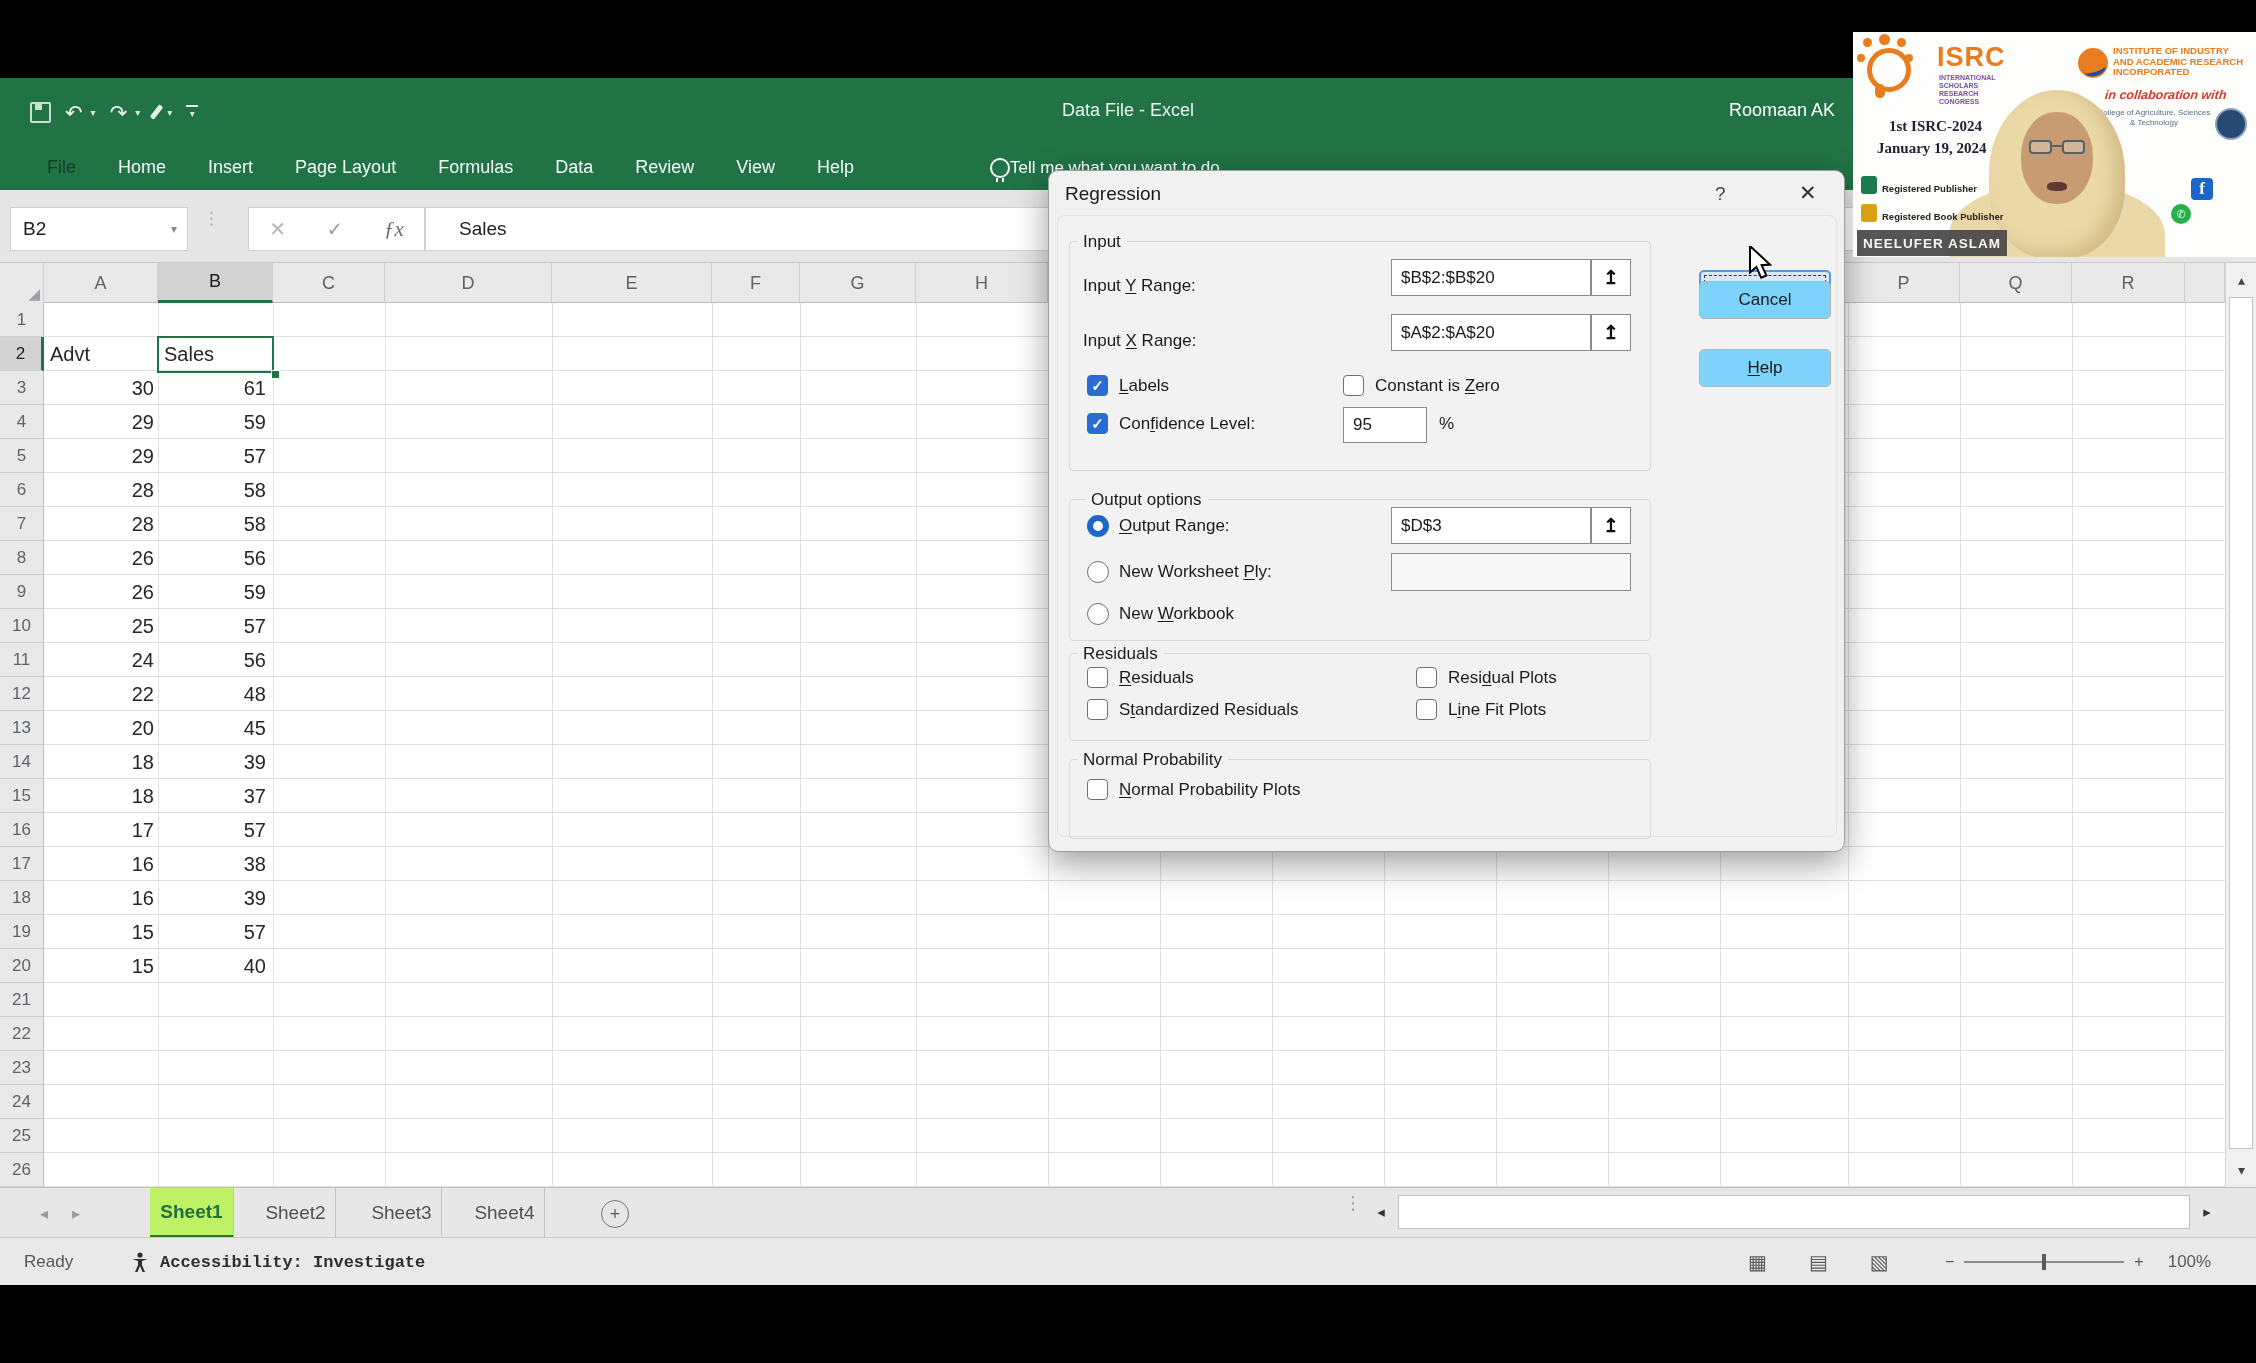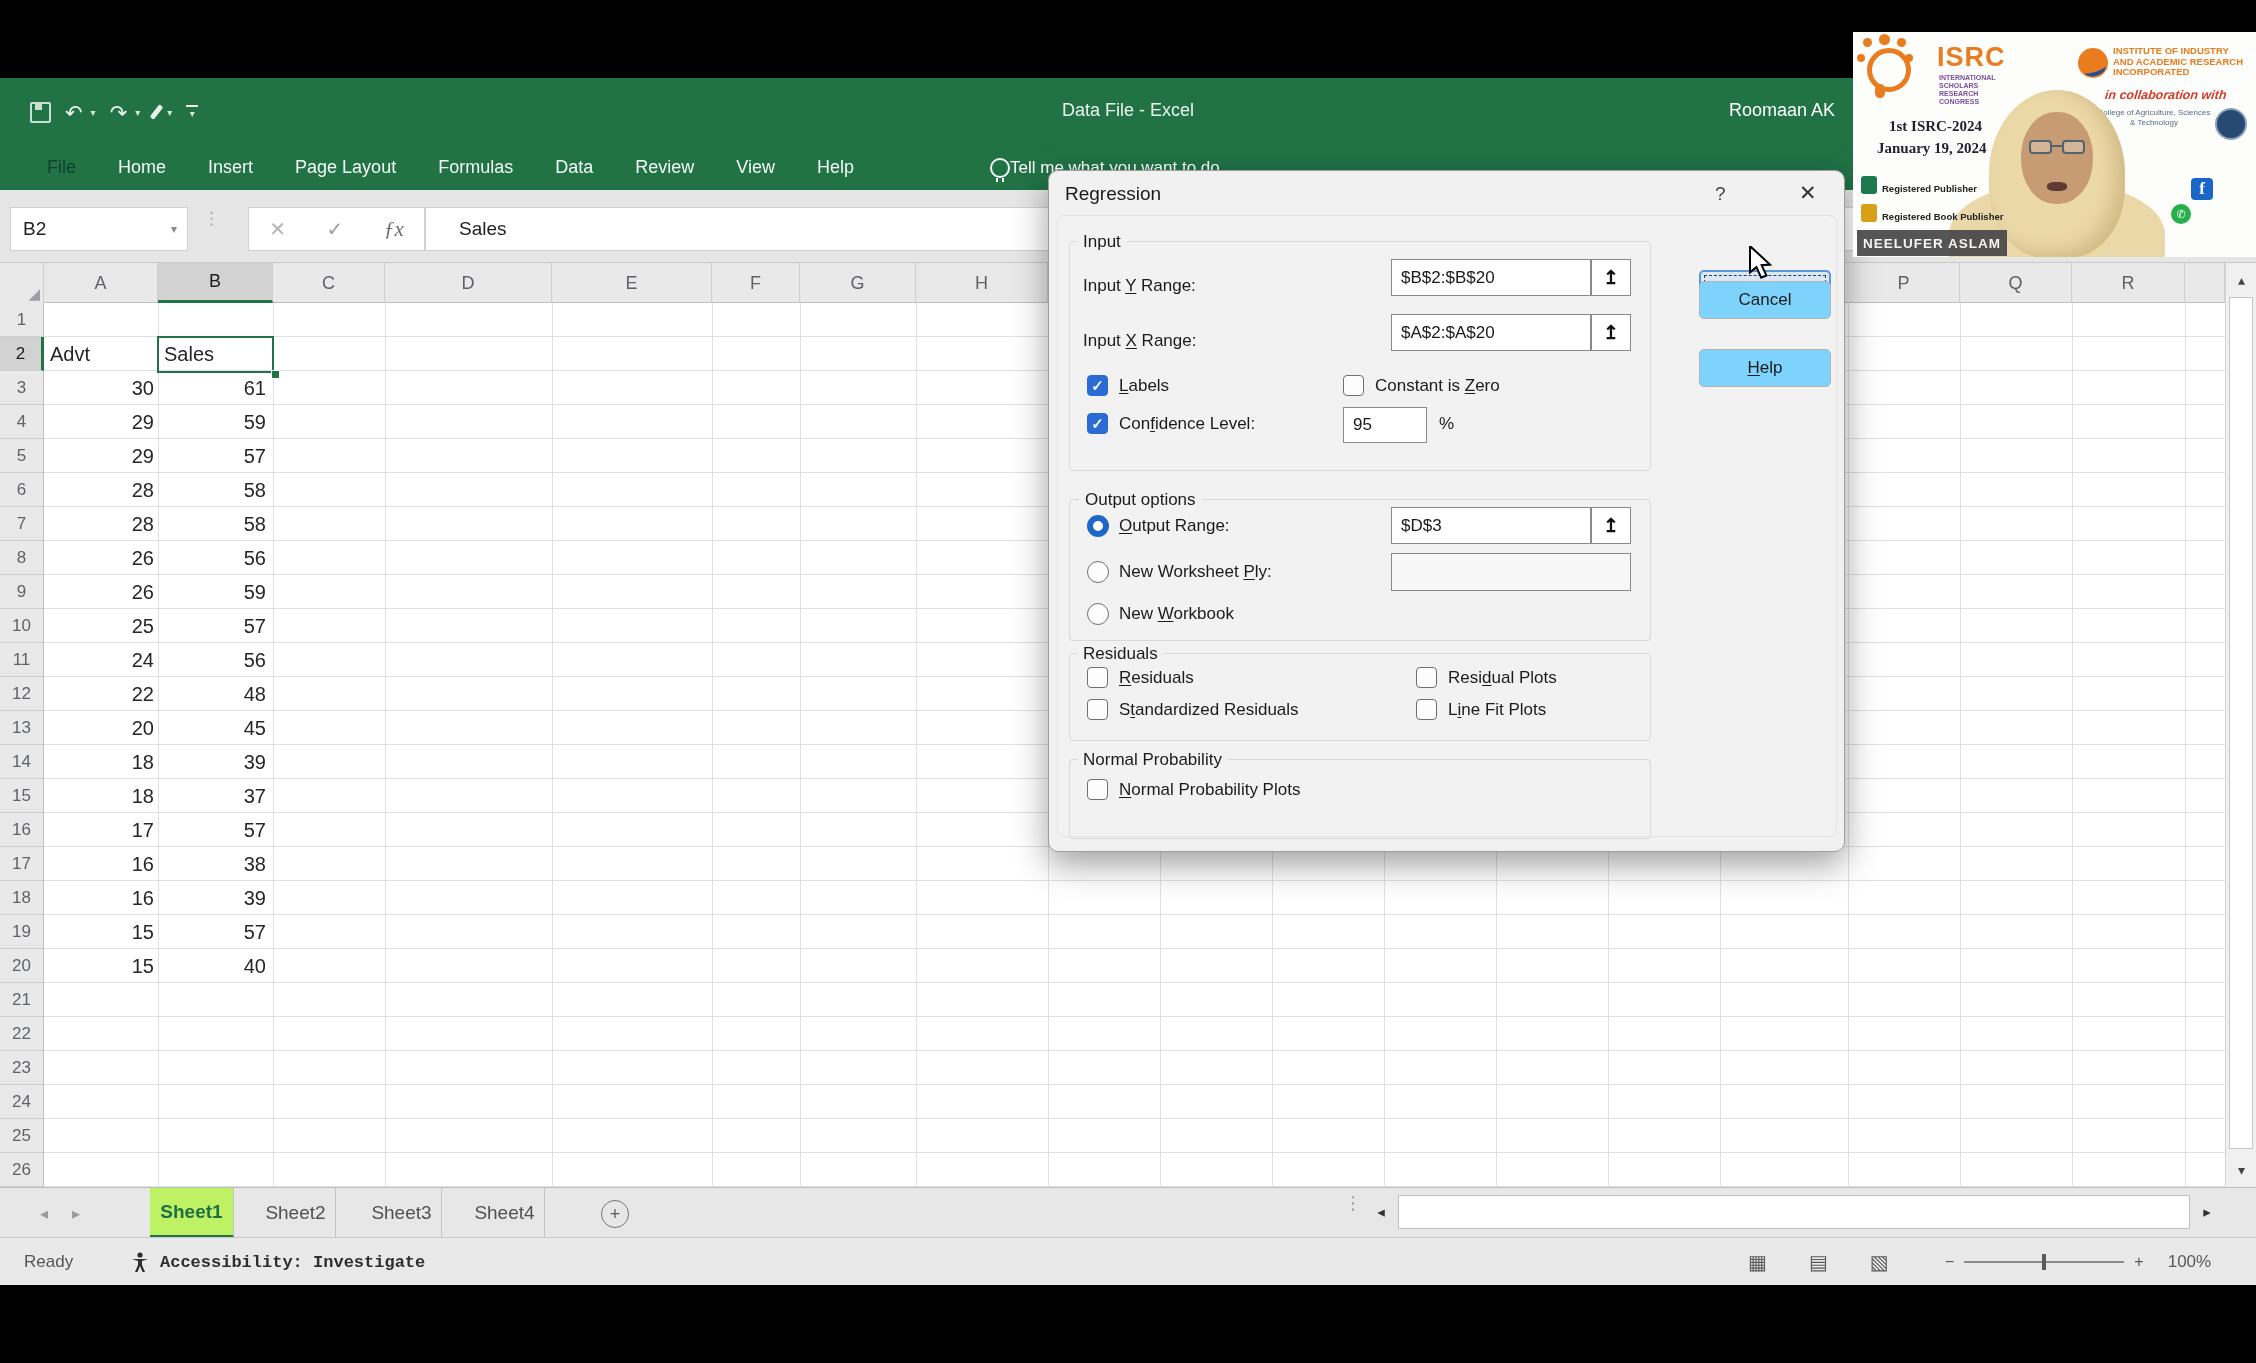--- a/index.html
+++ b/index.html
@@ -408,21 +408,21 @@
     <div class="cb on" style="left:38px;top:242px;">
         <span class="tick">✓</span>
       </div>
     <div class="dlabel" style="left:70px;top:243px;">Con<u>f</u>idence Level:</div>
     <div class="field" style="left:294px;top:236px;width:84px;height:36px;">
         <span>95</span>
       </div>
     <div class="dlabel" style="left:390px;top:243px;">%</div>
 
     <div class="group" style="left:20px;top:328px;width:582px;height:142px;"></div>
-    <div class="legend" style="left:30px;top:319px;">Output options</div>
+    <div class="legend" style="left:36px;top:319px;">Output options</div>
     <div class="radio on" style="left:38px;top:344px;"></div>
     <div class="dlabel" style="left:70px;top:345px;"><u>O</u>utput Range:</div>
     <div class="field" style="left:342px;top:336px;width:200px;height:37px;">
         <span>$D$3</span>
       </div>
     <div class="picker" style="left:542px;top:336px;width:40px;height:37px;">
         <span>↥</span>
       </div>
     <div class="radio" style="left:38px;top:390px;"></div>
     <div class="dlabel" style="left:70px;top:391px;">New Worksheet <u>P</u>ly:</div>

